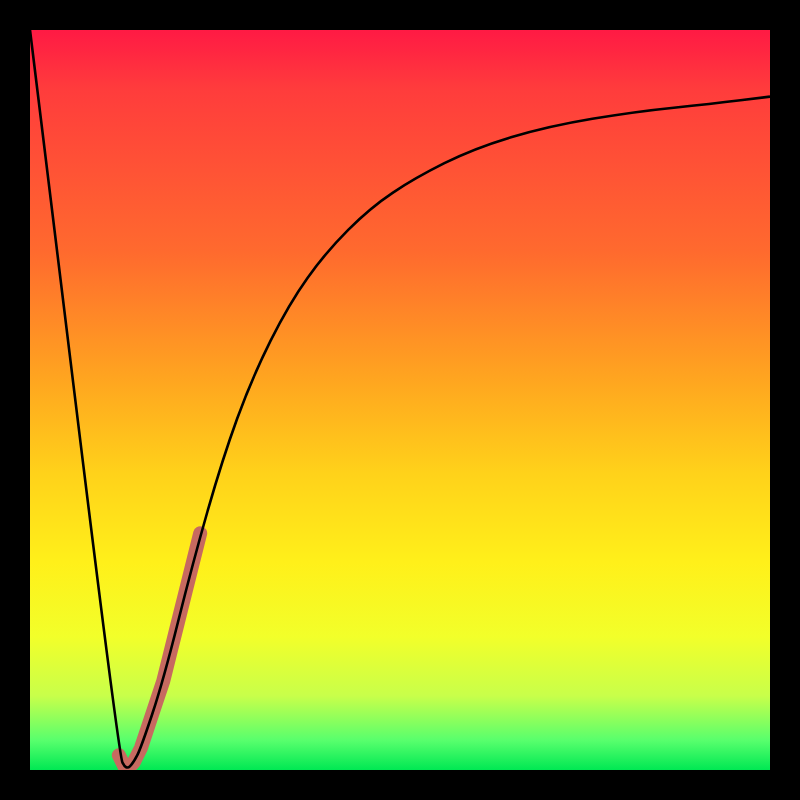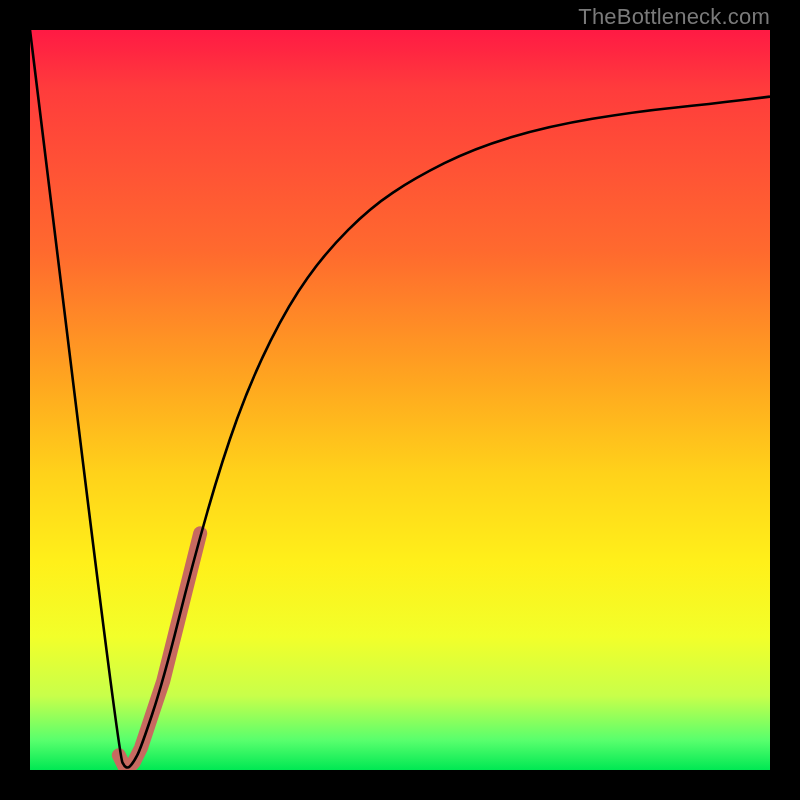--- a/index.html
+++ b/index.html
@@ -53,21 +53,20 @@
     left: 0;
     width: 740px;
     height: 740px;
     display: block;
   }
 </style>
 </head>
 <body>
 
 <div class="frame">
-  <div class="attribution">TheBottleneck.com</div>
 
   <div class="plot">
     <svg class="overlay" viewBox="0 0 740 740" preserveAspectRatio="none">
       <path fill="none" stroke="#c76a60" stroke-width="14" stroke-linecap="round" stroke-linejoin="round" d="M88.8 725.2 L96.2 740.0 L103.6 732.6 L111.0 717.8 L118.4 695.6 L125.8 673.4 L133.2 651.2 L140.6 621.6 L148.0 592.0 L155.4 562.4 L162.8 532.8 L170.2 503.2"></path>
       <path fill="none" stroke="#000000" stroke-width="2.6" stroke-linejoin="round" d="M0.0 0.0 Q 0.0 0.0 44.4 362.6 Q 88.8 725.2 92.5 732.6 Q 96.2 740.0 99.9 736.3 Q 103.6 732.6 107.3 725.2 Q 111.0 717.8 122.1 684.5 Q 133.2 651.2 148.0 592.0 Q 162.8 532.8 177.6 481.0 Q 192.4 429.2 207.2 388.5 Q 222.0 347.8 240.5 310.8 Q 259.0 273.8 277.5 247.9 Q 296.0 222.0 318.2 199.8 Q 340.4 177.6 362.6 162.8 Q 384.8 148.0 414.4 133.2 Q 444.0 118.4 481.0 107.3 Q 518.0 96.2 562.4 88.8 Q 606.8 81.4 643.8 77.7 Q 680.8 74.0 710.4 70.3 T 740.0 66.6"></path>
     </svg>
   </div>
 </div>
 
 </body></html>

